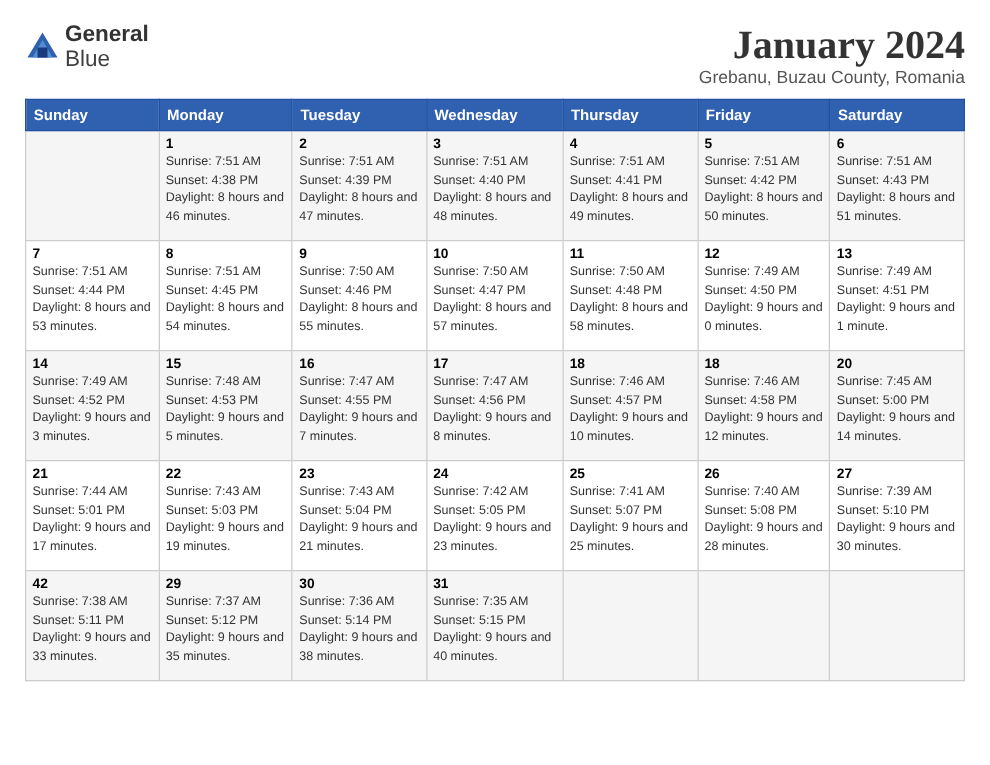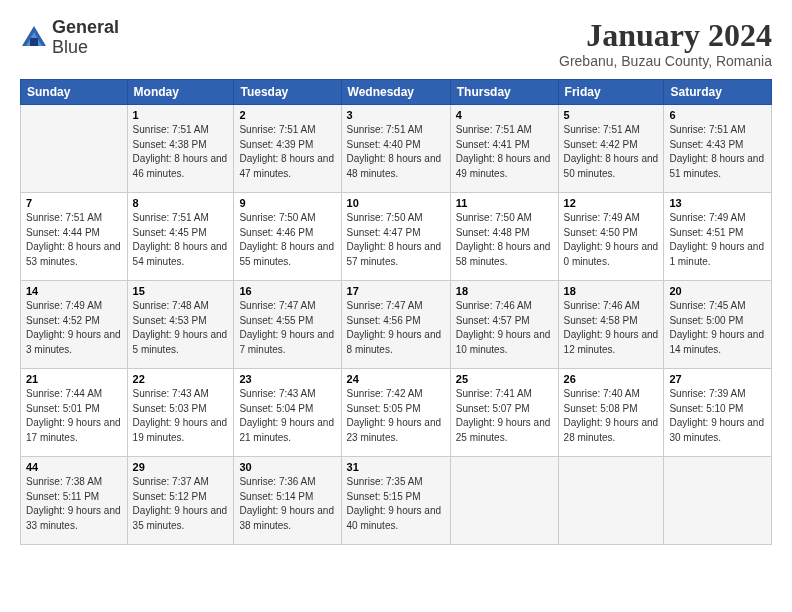--- a/index.html
+++ b/index.html
@@ -253,21 +253,21 @@
             <span class="day-num">26</span>
             <div class="day-info">Sunrise: 7:40 AM<br>Sunset: 5:08 PM<br>Daylight: 9 hours and 28 minutes.</div>
           </td>
           <td>
             <span class="day-num">27</span>
             <div class="day-info">Sunrise: 7:39 AM<br>Sunset: 5:10 PM<br>Daylight: 9 hours and 30 minutes.</div>
           </td>
         </tr>
         <tr>
           <td>
-            <span class="day-num">44</span>
+            <span class="day-num">42</span>
             <div class="day-info">Sunrise: 7:38 AM<br>Sunset: 5:11 PM<br>Daylight: 9 hours and 33 minutes.</div>
           </td>
           <td>
             <span class="day-num">29</span>
             <div class="day-info">Sunrise: 7:37 AM<br>Sunset: 5:12 PM<br>Daylight: 9 hours and 35 minutes.</div>
           </td>
           <td>
             <span class="day-num">30</span>
             <div class="day-info">Sunrise: 7:36 AM<br>Sunset: 5:14 PM<br>Daylight: 9 hours and 38 minutes.</div>
           </td>

